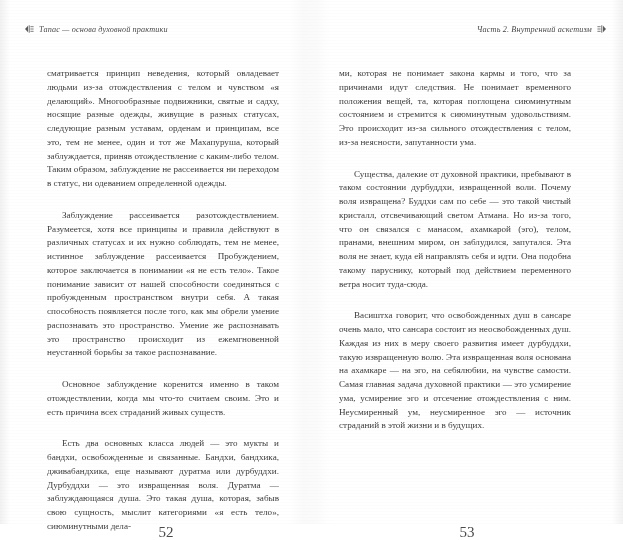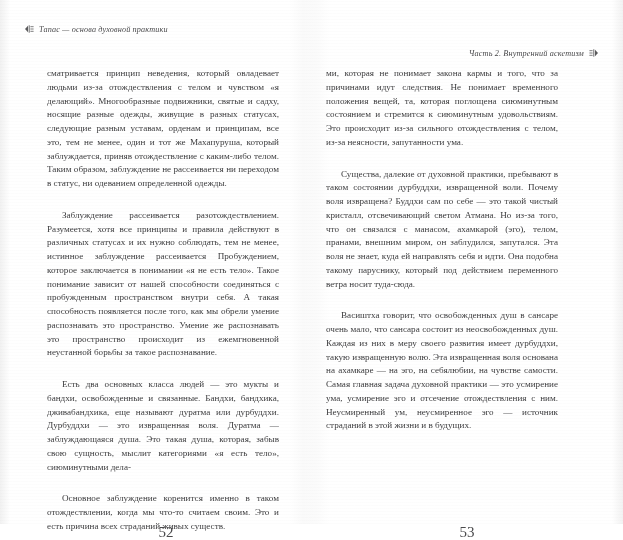--- a/index.html
+++ b/index.html
@@ -31,21 +31,21 @@
     font-style: italic;
     font-size: 8.2px;
     letter-spacing: 0.15px;
     color: #4a4a4c;
     white-space: nowrap;
     display: flex;
     align-items: center;
     gap: 4px;
   }
   .runhead.left  { left: 24px; }
-  .runhead.right { right: 24px; margin-top: 24px; }
+  .runhead.right { right: 16px; }
   .ornament {
     font-size: 8px;
     color: #5a5a5c;
     line-height: 1;
     transform: translateY(-0.5px);
   }
   .ornament svg { display: block; }
 
   
   .col {
@@ -53,21 +53,21 @@
     top: 49px;
     width: 268px;
     font-size: 9.15px;
     line-height: 13.75px;
     text-align: justify;
     text-justify: inter-word;
     color: #3c3c3e;
     -webkit-font-smoothing: antialiased;
   }
   .col.left  { left: 29px; }
-  .col.right { left: 308px; }
+  .col.right { left: 321px; }
   .col p {
     margin: 18px;
     text-indent: 15px;
     hyphens: manual;
   }
   .col p.noindent { text-indent: 0; }
 
   
   .folio {
     position: absolute;
@@ -113,22 +113,22 @@
         <path d="M10 4.5 L7 1.2 L7 7.8 Z" fill="#5a5a5c"></path>
         <path d="M5.8 0.8 L5.8 8.2" stroke="#5a5a5c" stroke-width="0.9"></path>
         <path d="M4.6 2.2 L1.4 2.2 M4.6 4.5 L1.4 4.5 M4.6 6.8 L1.4 6.8" stroke="#5a5a5c" stroke-width="0.8"></path>
       </svg>
     </span>
   </div>
 
   <div class="col left">
     <p class="noindent">сматривается принцип неведения, который овладевает людьми из-за отождествления с телом и чувством «я делающий». Многообразные подвижники, святые и садху, носящие разные одежды, живущие в разных статусах, следующие разным уставам, орденам и принципам, все это, тем не менее, один и тот же Махапуруша, который заблуждается, приняв отождествление с каким-либо телом. Таким образом, заблуждение не рассеивается ни переходом в статус, ни одеванием определенной одежды.</p>
     <p>Заблуждение рассеивается разотождествлением. Разумеется, хотя все принципы и правила действуют в различных статусах и их нужно соблюдать, тем не менее, истинное заблуждение рассеивается Пробуждением, которое заключается в понимании «я не есть тело». Такое понимание зависит от нашей способности соединяться с пробужденным пространством внутри себя. А такая способность появляется после того, как мы обрели умение распознавать это пространство. Умение же распознавать это пространство происходит из ежемгновенной неустанной борьбы за такое распознавание.</p>
+    <p>Основное заблуждение коренится именно в таком отождествлении, когда мы что-то считаем своим. Это и есть причина всех страданий живых существ.</p>
     <p>Есть два основных класса людей — это мукты и бандхи, освобожденные и связанные. Бандхи, бандхика, дживабандхика, еще называют дуратма или дурбуддхи. Дурбуддхи — это извращенная воля. Дуратма — заблуждающаяся душа. Это такая душа, которая, забыв свою сущность, мыслит категориями «я есть тело», сиюминутными дела-</p>
-    <p>Основное заблуждение коренится именно в таком отождествлении, когда мы что-то считаем своим. Это и есть причина всех страданий живых существ.</p>
   </div>
 
   <div class="col right">
     <p class="noindent">ми, которая не понимает закона кармы и того, что за причинами идут следствия. Не понимает временного положения вещей, та, которая поглощена сиюминутным состоянием и стремится к сиюминутным удовольствиям. Это происходит из-за сильного отождествления с телом, из-за неясности, запутанности ума.</p>
     <p>Существа, далекие от духовной практики, пребывают в таком состоянии дурбуддхи, извращенной воли. Почему воля извращена? Буддхи сам по себе — это такой чистый кристалл, отсвечивающий светом Атмана. Но из-за того, что он связался с манасом, ахамкарой (эго), телом, пранами, внешним миром, он заблудился, запутался. Эта воля не знает, куда ей направлять себя и идти. Она подобна такому паруснику, который под действием переменного ветра носит туда-сюда.</p>
     <p>Васиштха говорит, что освобожденных душ в сансаре очень мало, что сансара состоит из неосвобожденных душ. Каждая из них в меру своего развития имеет дурбуддхи, такую извращенную волю. Эта извращенная воля основана на ахамкаре — на эго, на себялюбии, на чувстве самости. Самая главная задача духовной практики — это усмирение ума, усмирение эго и отсечение отождествления с ним. Неусмиренный ум, неусмиренное эго — источник страданий в этой жизни и в будущих.</p>
   </div>
 
   <div class="folio left">52</div>
   <div class="folio right">53</div>

